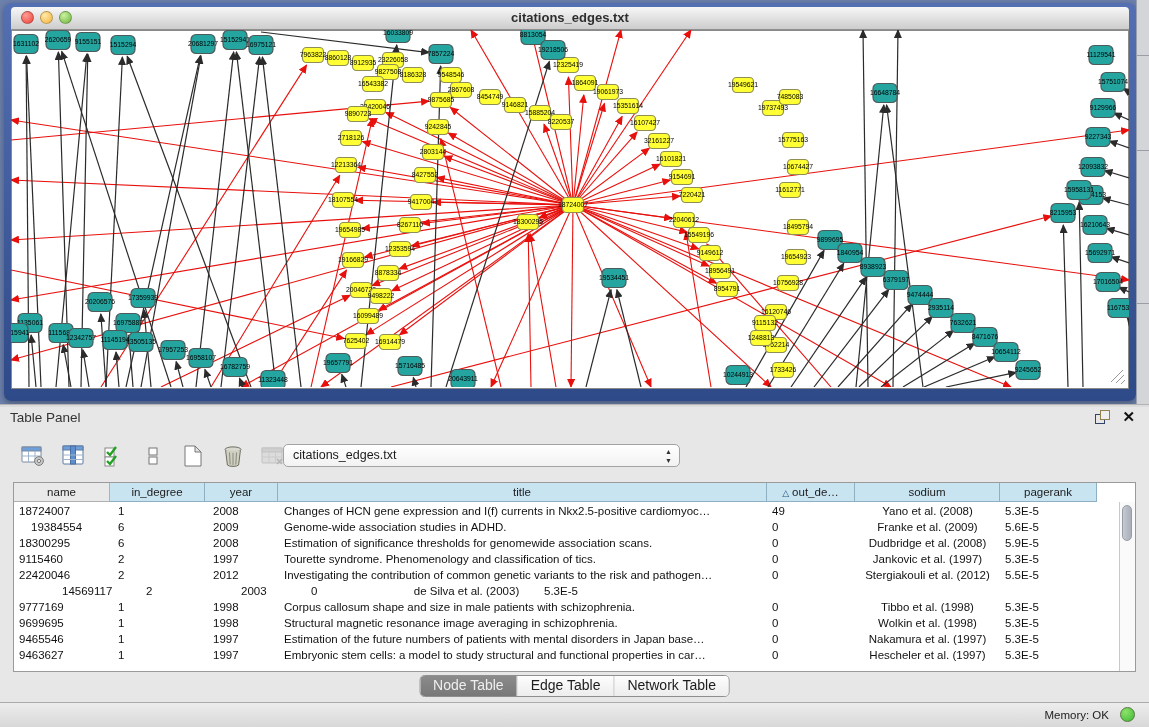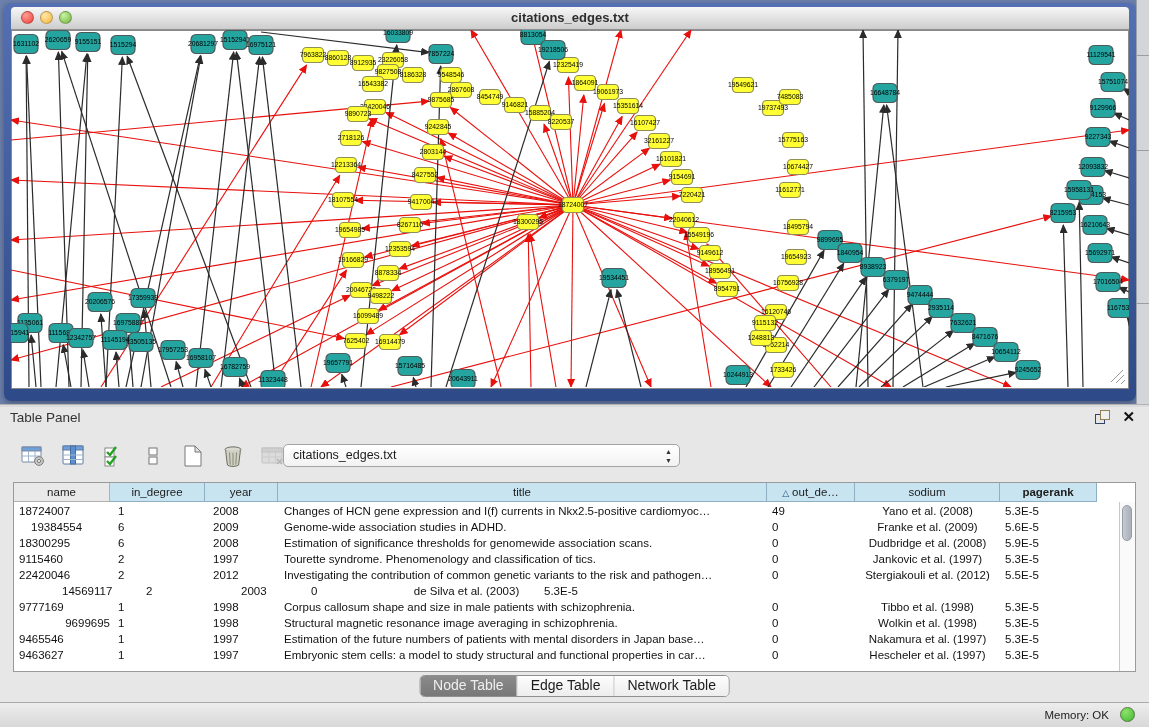--- a/index.html
+++ b/index.html
@@ -812,21 +812,21 @@
   </div>
 
   <div class="tbl-wrap">
     <div class="tbl-head" id="tbl-head">
         <div class="th gray" style="width: 96px;">name</div>
         <div class="th" style="width: 95px;">in_degree</div>
         <div class="th" style="width: 73px;">year</div>
         <div class="th" style="width: 489px;">title</div>
         <div class="th" style="width: 88px;"><span class="sort-tri">△</span>out_de…</div>
         <div class="th" style="width: 145px;">sodium</div>
-        <div class="th" style="width: 97px; font-weight: bold;">pagerank</div>
+        <div class="th" style="width: 97px;">pagerank</div>
         <div class="th rest" style="flex: 1 1 0%;"></div>
       </div>
     <div class="tbl-rows" id="tbl-rows">
         <div class="tr">
           <div class="td" style="width: 96px; padding-left: 5px;">18724007</div>
           <div class="td" style="width: 95px; padding-left: 8px;">1</div>
           <div class="td" style="width: 73px; padding-left: 8px;">2008</div>
           <div class="td" style="width: 489px; padding-left: 6px;">Changes of HCN gene expression and I(f) currents in Nkx2.5-positive cardiomyoc…</div>
           <div class="td" style="width: 88px; padding-left: 5px;">49</div>
           <div class="td" style="width: 145px; text-align: center;">Yano et al. (2008)</div>
@@ -879,21 +879,21 @@
         <div class="tr">
           <div class="td" style="width: 96px; padding-left: 5px;">9777169</div>
           <div class="td" style="width: 95px; padding-left: 8px;">1</div>
           <div class="td" style="width: 73px; padding-left: 8px;">1998</div>
           <div class="td" style="width: 489px; padding-left: 6px;">Corpus callosum shape and size in male patients with schizophrenia.</div>
           <div class="td" style="width: 88px; padding-left: 5px;">0</div>
           <div class="td" style="width: 145px; text-align: center;">Tibbo et al. (1998)</div>
           <div class="td" style="width: 97px; padding-left: 5px;">5.3E-5</div>
         </div>
         <div class="tr">
-          <div class="td" style="width: 96px; padding-left: 5px; text-align: right;">9699695</div>
+          <div class="td" style="width: 96px; padding-left: 5px;">9699695</div>
           <div class="td" style="width: 95px; padding-left: 8px;">1</div>
           <div class="td" style="width: 73px; padding-left: 8px;">1998</div>
           <div class="td" style="width: 489px; padding-left: 6px;">Structural magnetic resonance image averaging in schizophrenia.</div>
           <div class="td" style="width: 88px; padding-left: 5px;">0</div>
           <div class="td" style="width: 145px; text-align: center;">Wolkin et al. (1998)</div>
           <div class="td" style="width: 97px; padding-left: 5px;">5.3E-5</div>
         </div>
         <div class="tr">
           <div class="td" style="width: 96px; padding-left: 5px;">9465546</div>
           <div class="td" style="width: 95px; padding-left: 8px;">1</div>

